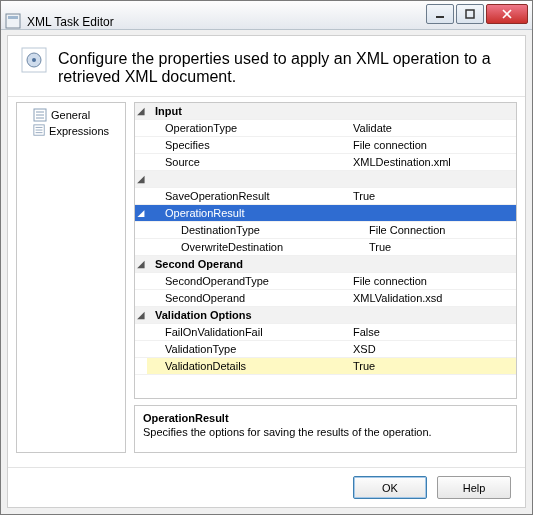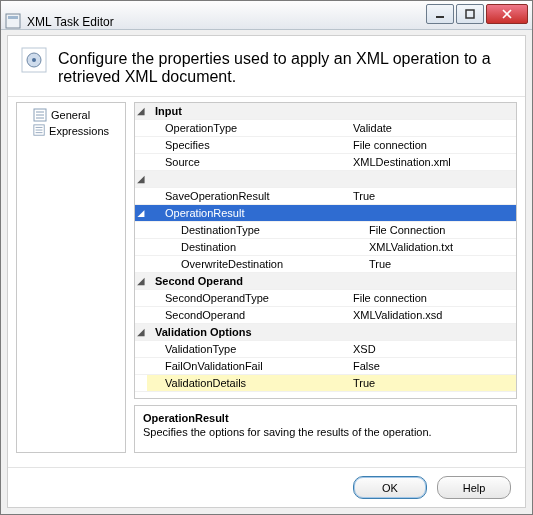--- a/index.html
+++ b/index.html
@@ -27,21 +27,21 @@
   .row .value{flex:1;font-weight:normal}
   .row.cat{background:#f2f2f2;font-weight:bold}
   .row.cat .label{padding-left:8px}
   .row.sub .label{padding-left:18px}
   .row.sub2 .label{padding-left:34px}
   .row.sel{background:#2f6cd1;color:#fff}
   .row.hl .label,.row.hl .value{background:#fef9c3}
   .helpbox{border:1px solid #c8c8c8;background:#fff;padding:6px 8px;height:48px;box-sizing:border-box}
   .helpbox .ht{font-weight:bold;margin-bottom:2px}
   .btnrow{position:absolute;left:0;right:0;bottom:0;height:40px;display:flex;justify-content:flex-end;align-items:center;gap:10px;padding:0 14px;border-top:1px solid #e3e3e3;box-sizing:border-box;background:#fff}
-  .btn{min-width:74px;height:23px;border:1px solid #9c9c9c;background:linear-gradient(#fdfdfd,#e7e7e7);border-radius:10px;font-size:11px}
+  .btn{min-width:74px;height:23px;border:1px solid #9c9c9c;background:linear-gradient(#fdfdfd,#e7e7e7);border-radius:2px;font-size:11px}
   .btn.default{border-color:#3c7fb1;box-shadow:0 0 0 1px #a3c7e8 inset}
 </style>
 </head>
 <body>
 
 <div class="window">
   <div class="titlebar">
     <span class="sysicon">
       <svg viewBox="0 0 16 16">
           <rect x="1" y="1" width="14" height="14" fill="#eef2f6" stroke="#7a8a9a"></rect>
@@ -140,25 +140,20 @@
               <span class="label">OperationResult</span>
               <span class="value"></span>
             </div>
           <div class="row sub2">
               <span class="arrow"></span>
               <span class="label">DestinationType</span>
               <span class="value">File Connection</span>
             </div>
           <div class="row sub2">
               <span class="arrow"></span>
-              <span class="label">Destination</span>
-              <span class="value">XMLValidation.txt</span>
-            </div>
-          <div class="row sub2">
-              <span class="arrow"></span>
               <span class="label">OverwriteDestination</span>
               <span class="value">True</span>
             </div>
 
           <div class="row cat">
               <span class="arrow">◢</span>
               <span class="label">Second Operand</span>
               <span class="value"></span>
             </div>
           <div class="row sub">
@@ -172,27 +167,27 @@
               <span class="value">XMLValidation.xsd</span>
             </div>
 
           <div class="row cat">
               <span class="arrow">◢</span>
               <span class="label">Validation Options</span>
               <span class="value"></span>
             </div>
           <div class="row sub">
               <span class="arrow"></span>
+              <span class="label">FailOnValidationFail</span>
+              <span class="value">False</span>
+            </div>
+          <div class="row sub">
+              <span class="arrow"></span>
               <span class="label">ValidationType</span>
               <span class="value">XSD</span>
-            </div>
-          <div class="row sub">
-              <span class="arrow"></span>
-              <span class="label">FailOnValidationFail</span>
-              <span class="value">False</span>
             </div>
           <div class="row sub hl">
               <span class="arrow"></span>
               <span class="label">ValidationDetails</span>
               <span class="value">True</span>
             </div>
         </div>
 
         <div class="helpbox">
           <div class="ht">OperationResult</div>

